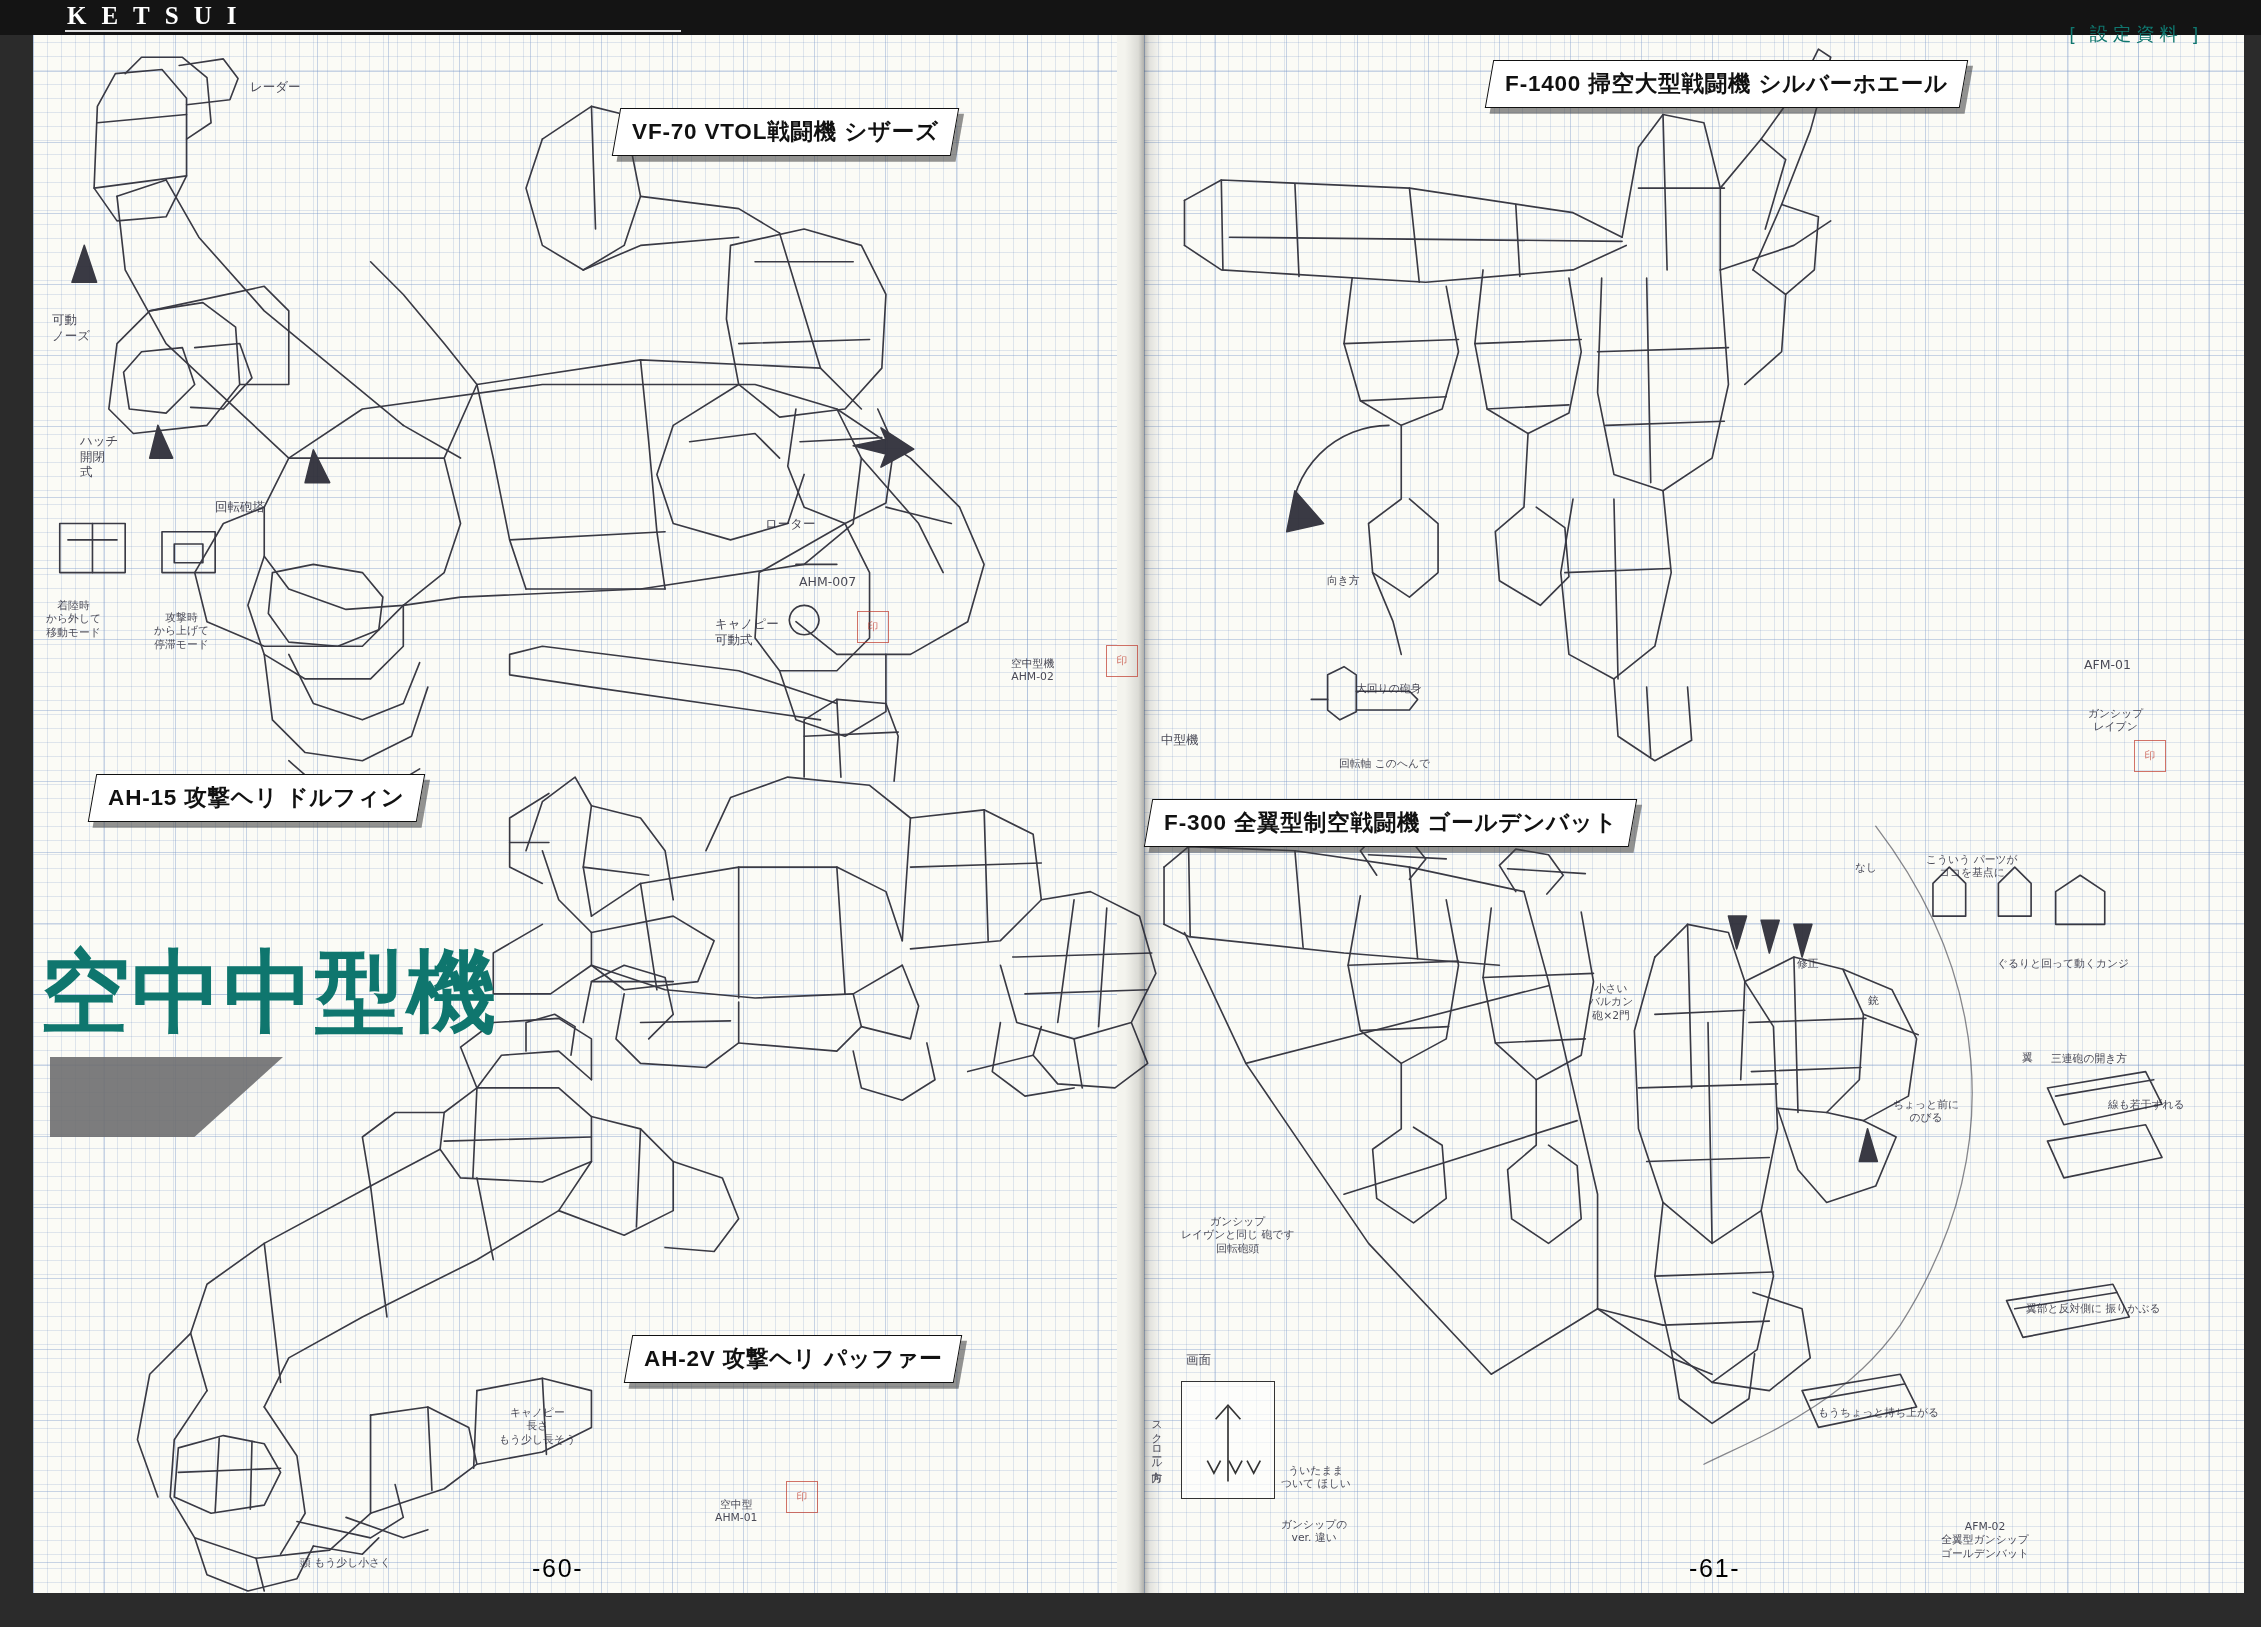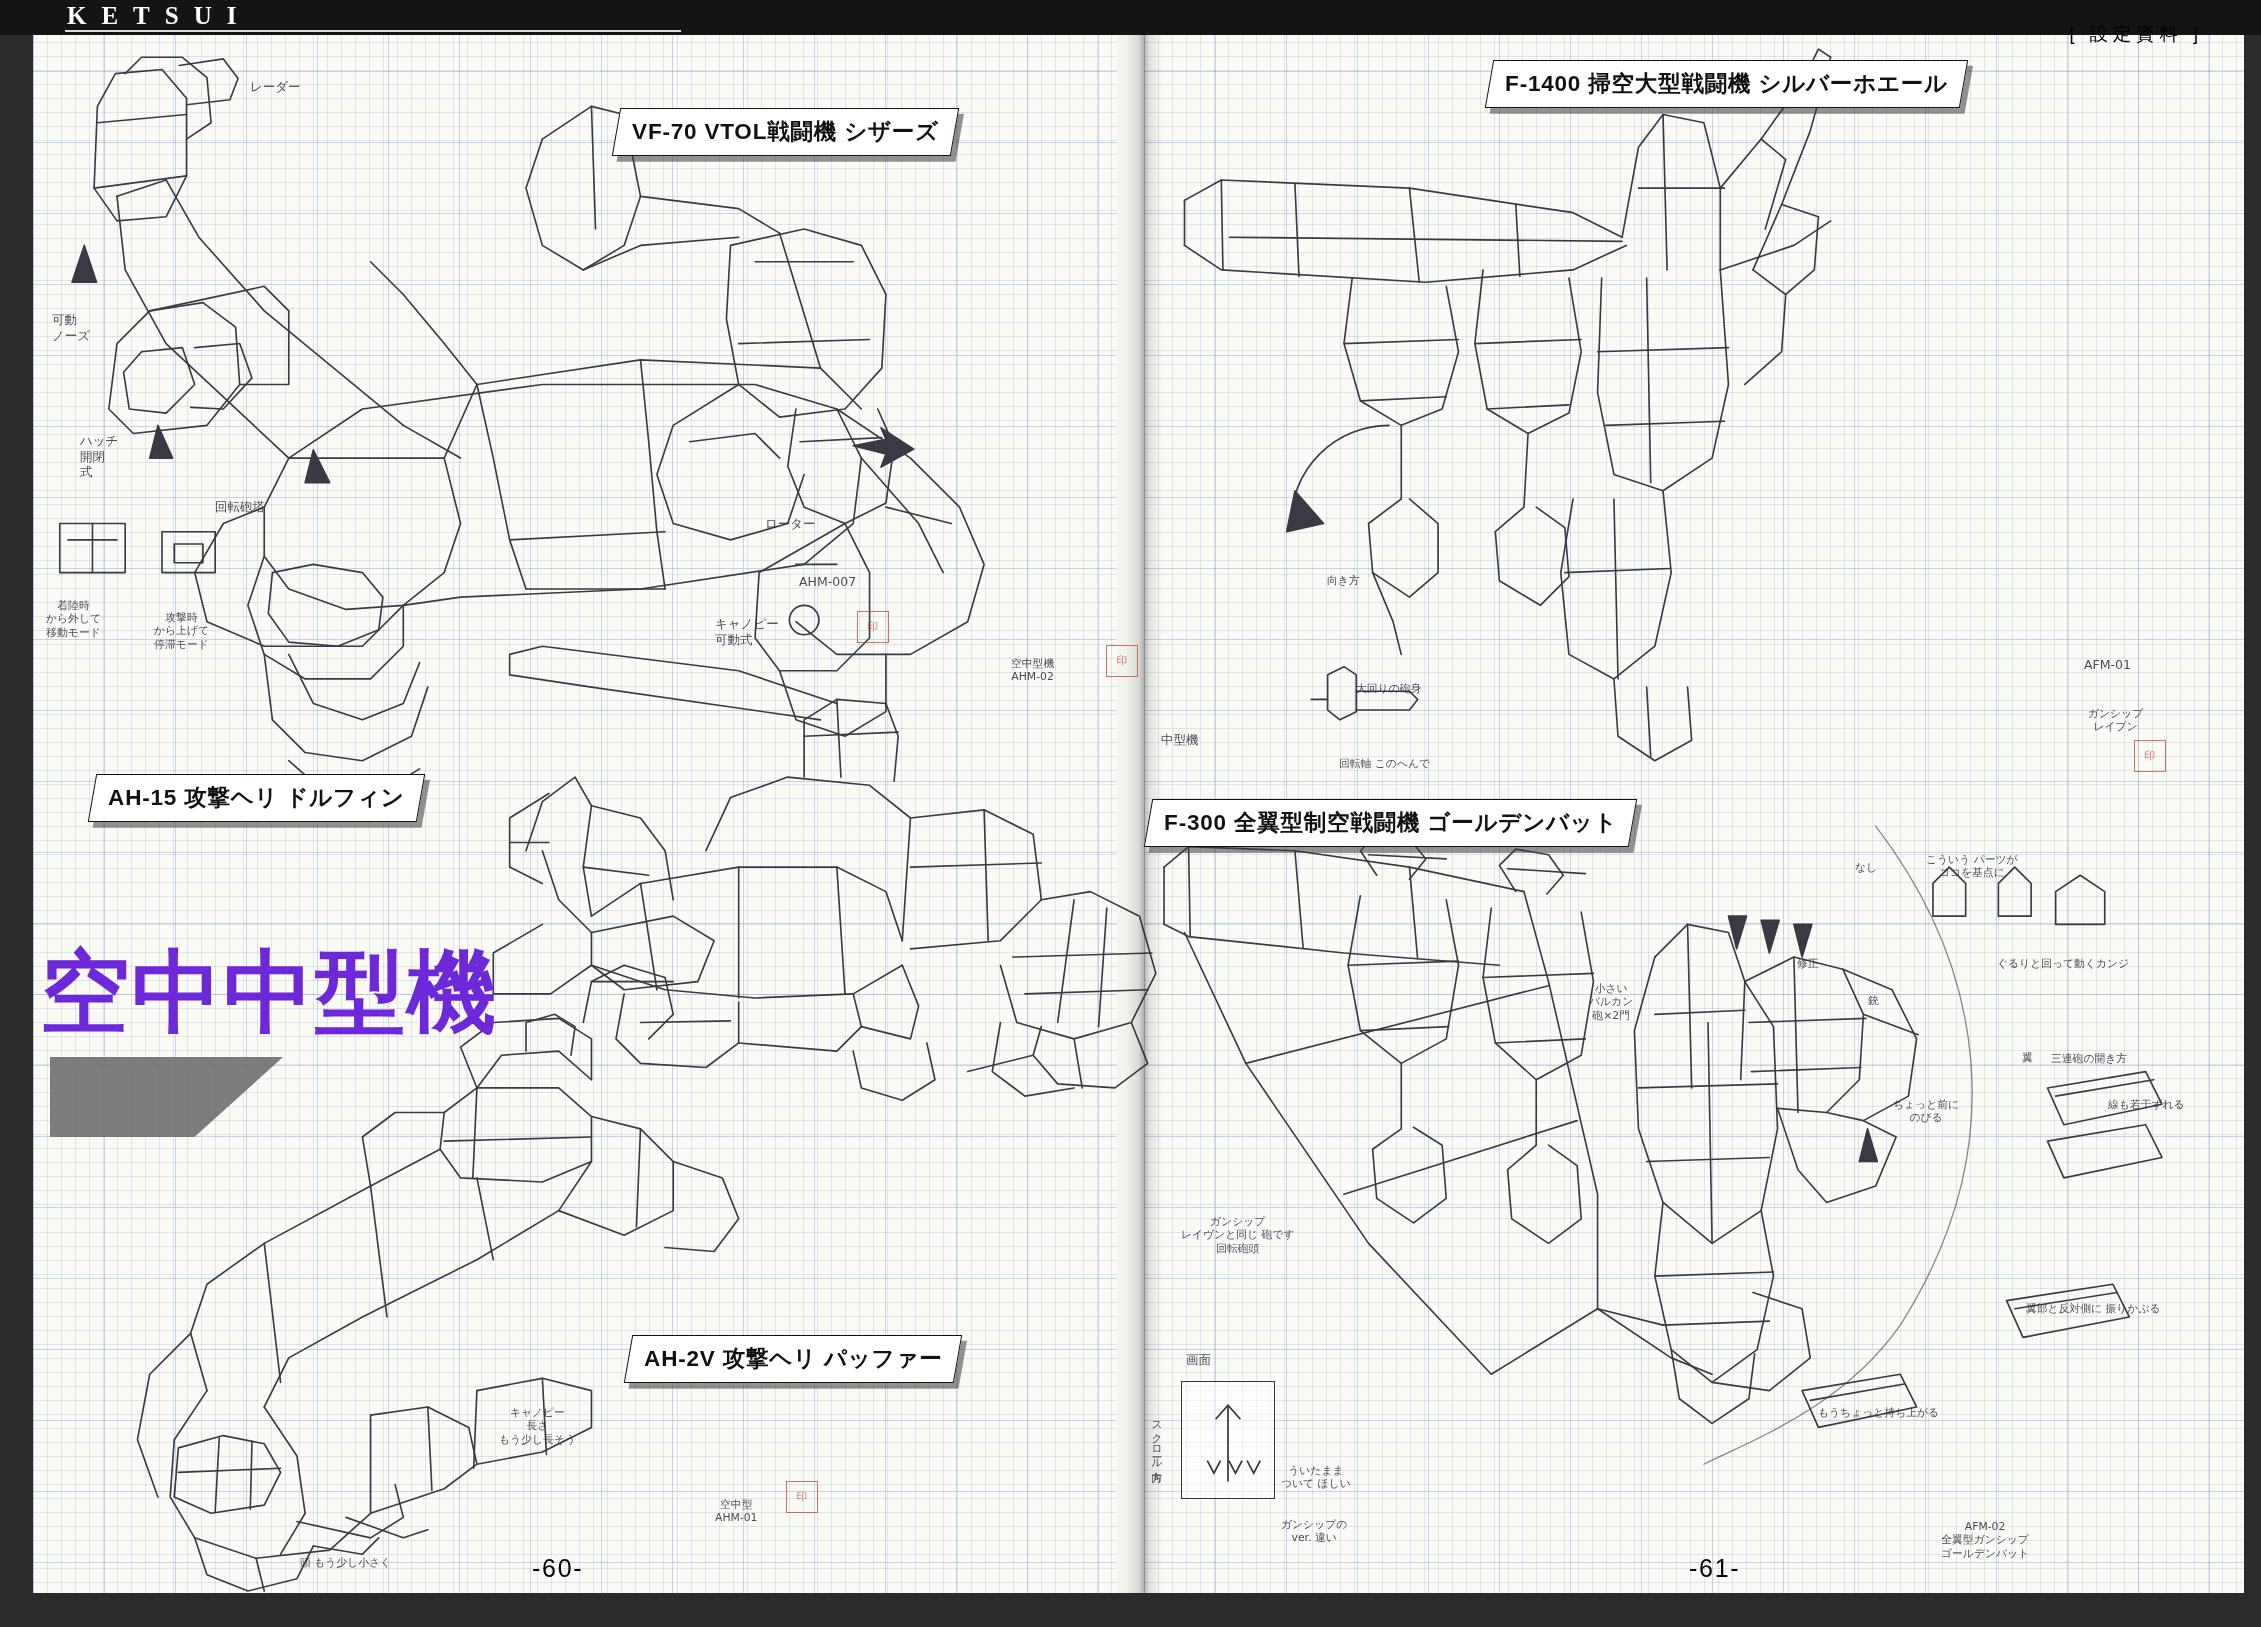--- a/index.html
+++ b/index.html
@@ -37,40 +37,40 @@
 
   .ketsui{
     position:absolute;left:67px;top:1.7px;
     color:#ffffff;font-size:25px;letter-spacing:15px;font-weight:bold;
     font-family:"Liberation Serif", serif;
   }
   .ketsui-rule{
     position:absolute;left:65px;top:30px;width:616px;height:1.7px;background:#ffffff;opacity:.85;
   }
   .header-right{
-    position:absolute;right:58px;top:21px;color:#000000;font-size:18.3px;letter-spacing:5px;
+    position:absolute;right:58px;top:21px;color:#0f766e;font-size:18.3px;letter-spacing:5px;
   }
 
   
   .plate{
     position:absolute;
     background:#ffffff;
     border:1.7px solid #111;
     box-shadow:5.8px 5.8px 0 rgba(60,60,60,.55);
     padding:6.7px 15px 8.3px 15px;
     font-size:22.5px;font-weight:bold;color:#111;
     white-space:nowrap;
     letter-spacing:0.8px;
   }
   .plate.skew{transform:skewX(-10deg);}
   .plate.skew > span{display:inline-block;transform:skewX(10deg);}
 
   .bigtitle{
     position:absolute;left:40px;top:932px;
-    font-size:90px;font-weight:bold;color:#6d28d9;letter-spacing:1.7px;
+    font-size:90px;font-weight:bold;color:#0f766e;letter-spacing:1.7px;
     font-family:"DejaVu Sans", sans-serif;
   }
   .bigtitle-bar{
     position:absolute;left:50px;top:1057px;width:233px;height:80px;
     background:#6e6e70;
     clip-path:polygon(0 0,100% 0,62% 100%,0% 100%);
     opacity:.9;
   }
 
   .folio{

